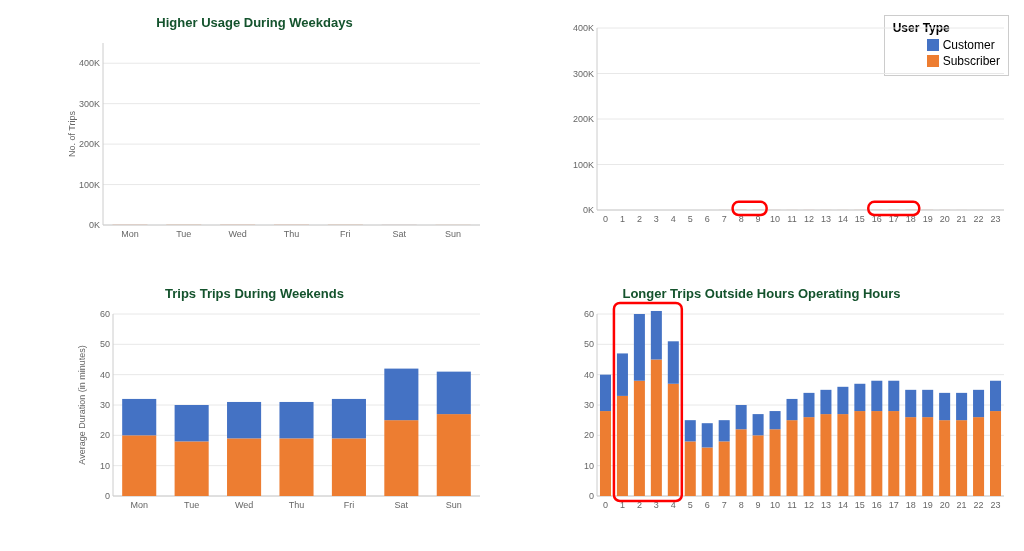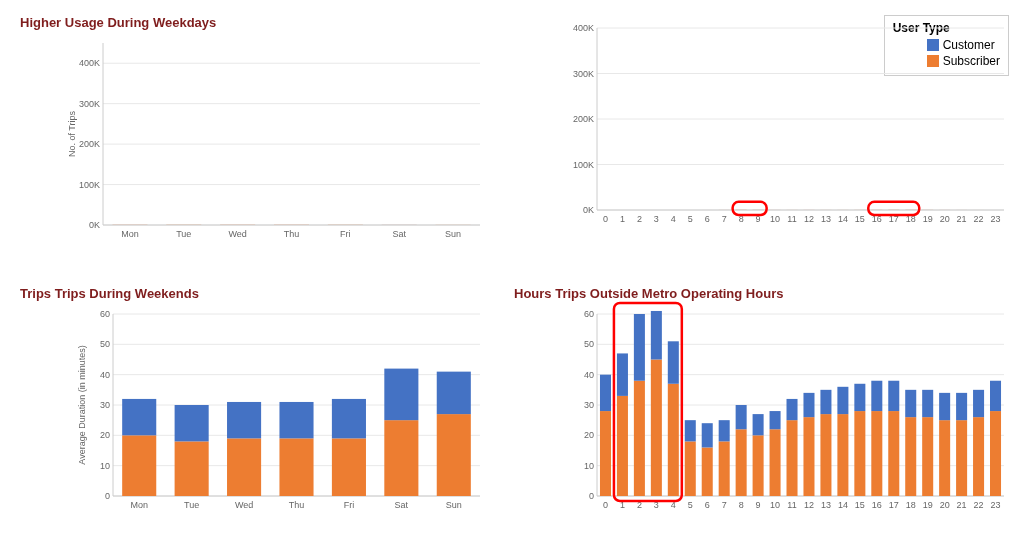--- a/index.html
+++ b/index.html
@@ -20,22 +20,23 @@
       padding: 10px;
       gap: 10px;
     }
     .chart-panel {
       position: relative;
       padding: 5px 5px 5px 10px;
     }
     .chart-title {
       font-size: 13px;
       font-weight: bold;
-      color: #7f1d1d;
+      color: #14532d;
       margin-bottom: 4px;
+      text-align: center;
     }
     .legend {
       position: absolute;
       top: 5px;
       right: 5px;
       background: #fff;
       border: 1px solid #ccc;
       padding: 5px 8px;
       font-size: 12px;
     }
@@ -251,21 +252,21 @@
           <rect x="309.3178571428572" y="62.599999999999994" width="34.07857142857143" height="51.56666666666666" fill="#4472C4"></rect>
           <text x="326.3571428571429" y="202" font-size="9" fill="#666" text-anchor="middle">Sat</text>
           <rect x="361.74642857142857" y="108.1" width="34.07857142857143" height="81.9" fill="#ED7D31"></rect>
           <rect x="361.74642857142857" y="65.63333333333333" width="34.07857142857143" height="42.46666666666667" fill="#4472C4"></rect>
           <text x="378.7857142857143" y="202" font-size="9" fill="#666" text-anchor="middle">Sun</text>
         </svg>
     </div>
   </div>
 
   <div class="chart-panel">
-    <div class="chart-title">Hours Trips Outside Metro Operating Hours</div>
+    <div class="chart-title">Longer Trips Outside Hours Operating Hours</div>
     <div style="position:relative; margin-left:45px; margin-top:5px;">
       <svg id="svg4" width="450" height="220">
           <text x="-99" y="10" transform="rotate(-90)" font-size="9" fill="#666" text-anchor="middle"></text>
           <line x1="38" y1="190" x2="445" y2="190" stroke="#e8e8e8" stroke-width="1"></line>
           <text x="35" y="193" font-size="9" fill="#666" text-anchor="end">0</text>
           <line x1="38" y1="159.66666666666666" x2="445" y2="159.66666666666666" stroke="#e8e8e8" stroke-width="1"></line>
           <text x="35" y="162.66666666666666" font-size="9" fill="#666" text-anchor="end">10</text>
           <line x1="38" y1="129.33333333333334" x2="445" y2="129.33333333333334" stroke="#e8e8e8" stroke-width="1"></line>
           <text x="35" y="132.33333333333334" font-size="9" fill="#666" text-anchor="end">20</text>
           <line x1="38" y1="99" x2="445" y2="99" stroke="#e8e8e8" stroke-width="1"></line>

